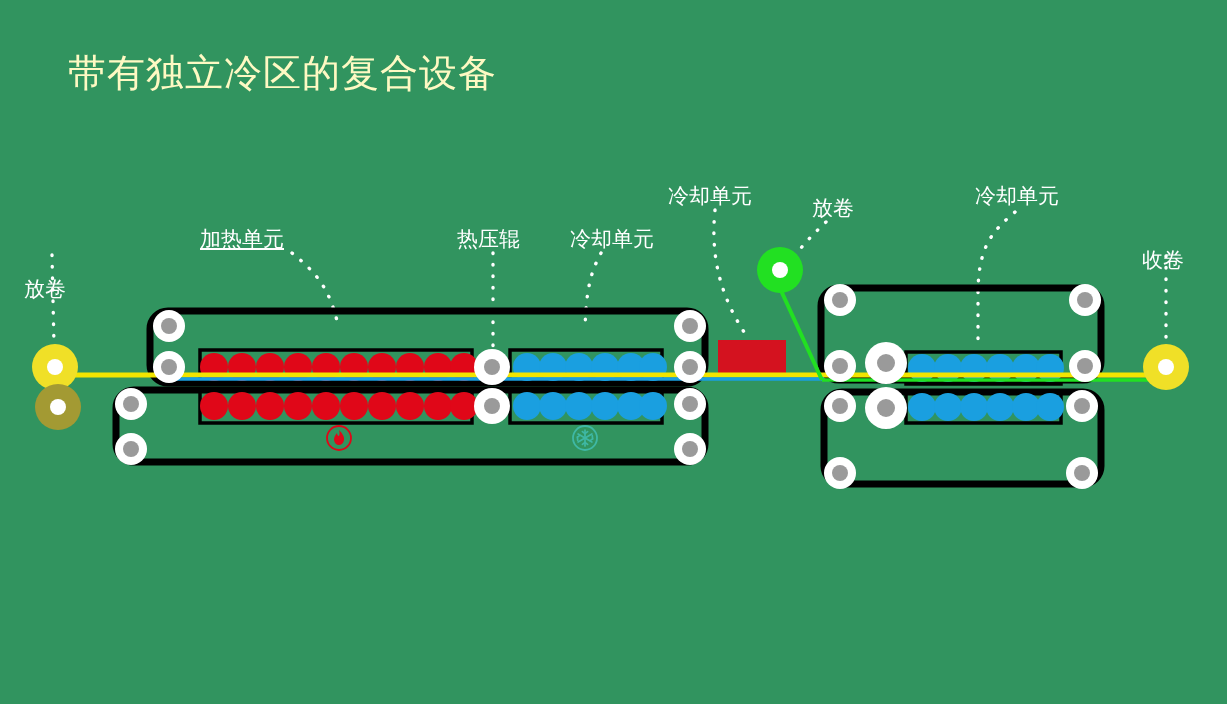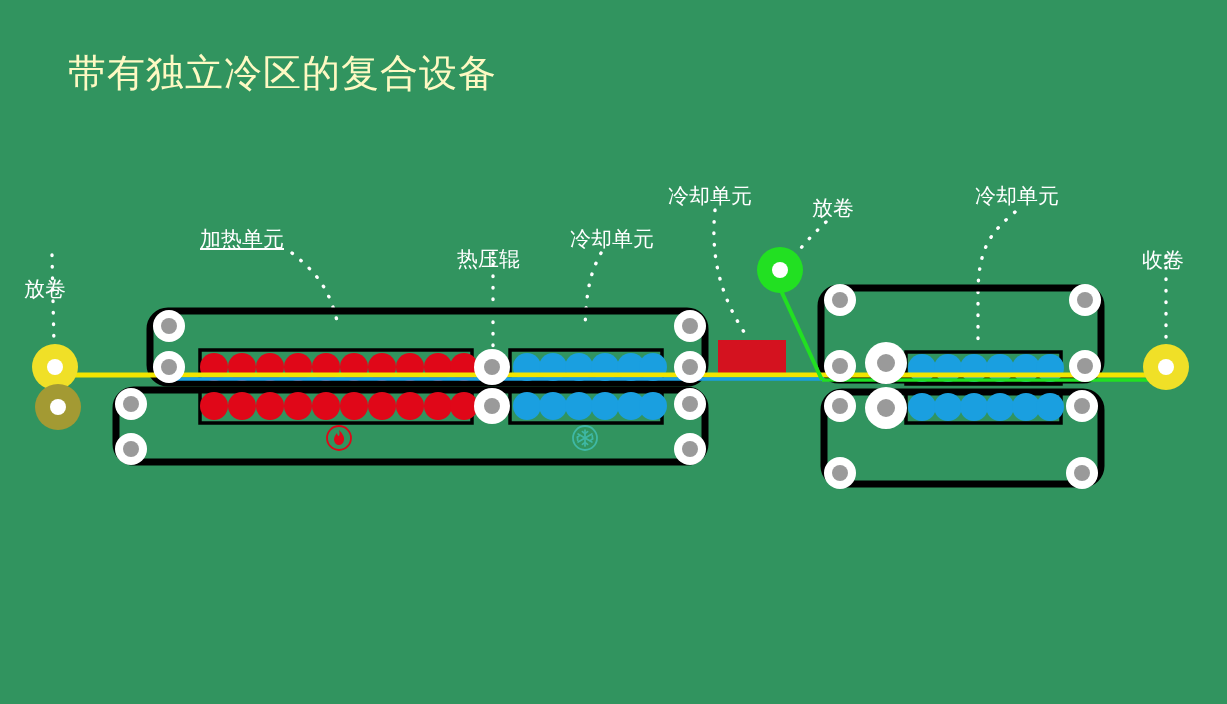--- a/index.html
+++ b/index.html
@@ -45,21 +45,21 @@
 </style>
 </head>
 <body>
 
 <div id="stage">
 
   <div class="title">带有独立冷区的复合设备</div>
 
   <div class="lbl" style="left:24px;  top:275px;">放卷</div>
   <div class="lbl" style="left:200px; top:225px;text-decoration:underline;">加热单元</div>
-  <div class="lbl" style="left:457px; top:225px;margin-top:20px;">热压辊</div>
+  <div class="lbl" style="left:457px; top:225px;">热压辊</div>
   <div class="lbl" style="left:570px; top:225px;">冷却单元</div>
   <div class="lbl" style="left:668px; top:182px;">冷却单元</div>
   <div class="lbl" style="left:812px; top:194px;">放卷</div>
   <div class="lbl" style="left:975px; top:182px;">冷却单元</div>
   <div class="lbl" style="left:1142px;top:246px;">收卷</div>
 
   <svg class="diagram" viewBox="0 0 1227 704" xmlns="http://www.w3.org/2000/svg">
 
     <g stroke="#ffffff" stroke-width="3.4" stroke-linecap="round" stroke-dasharray="0.5 11" fill="none">
       <path d="M52,255 L54,345"></path>

